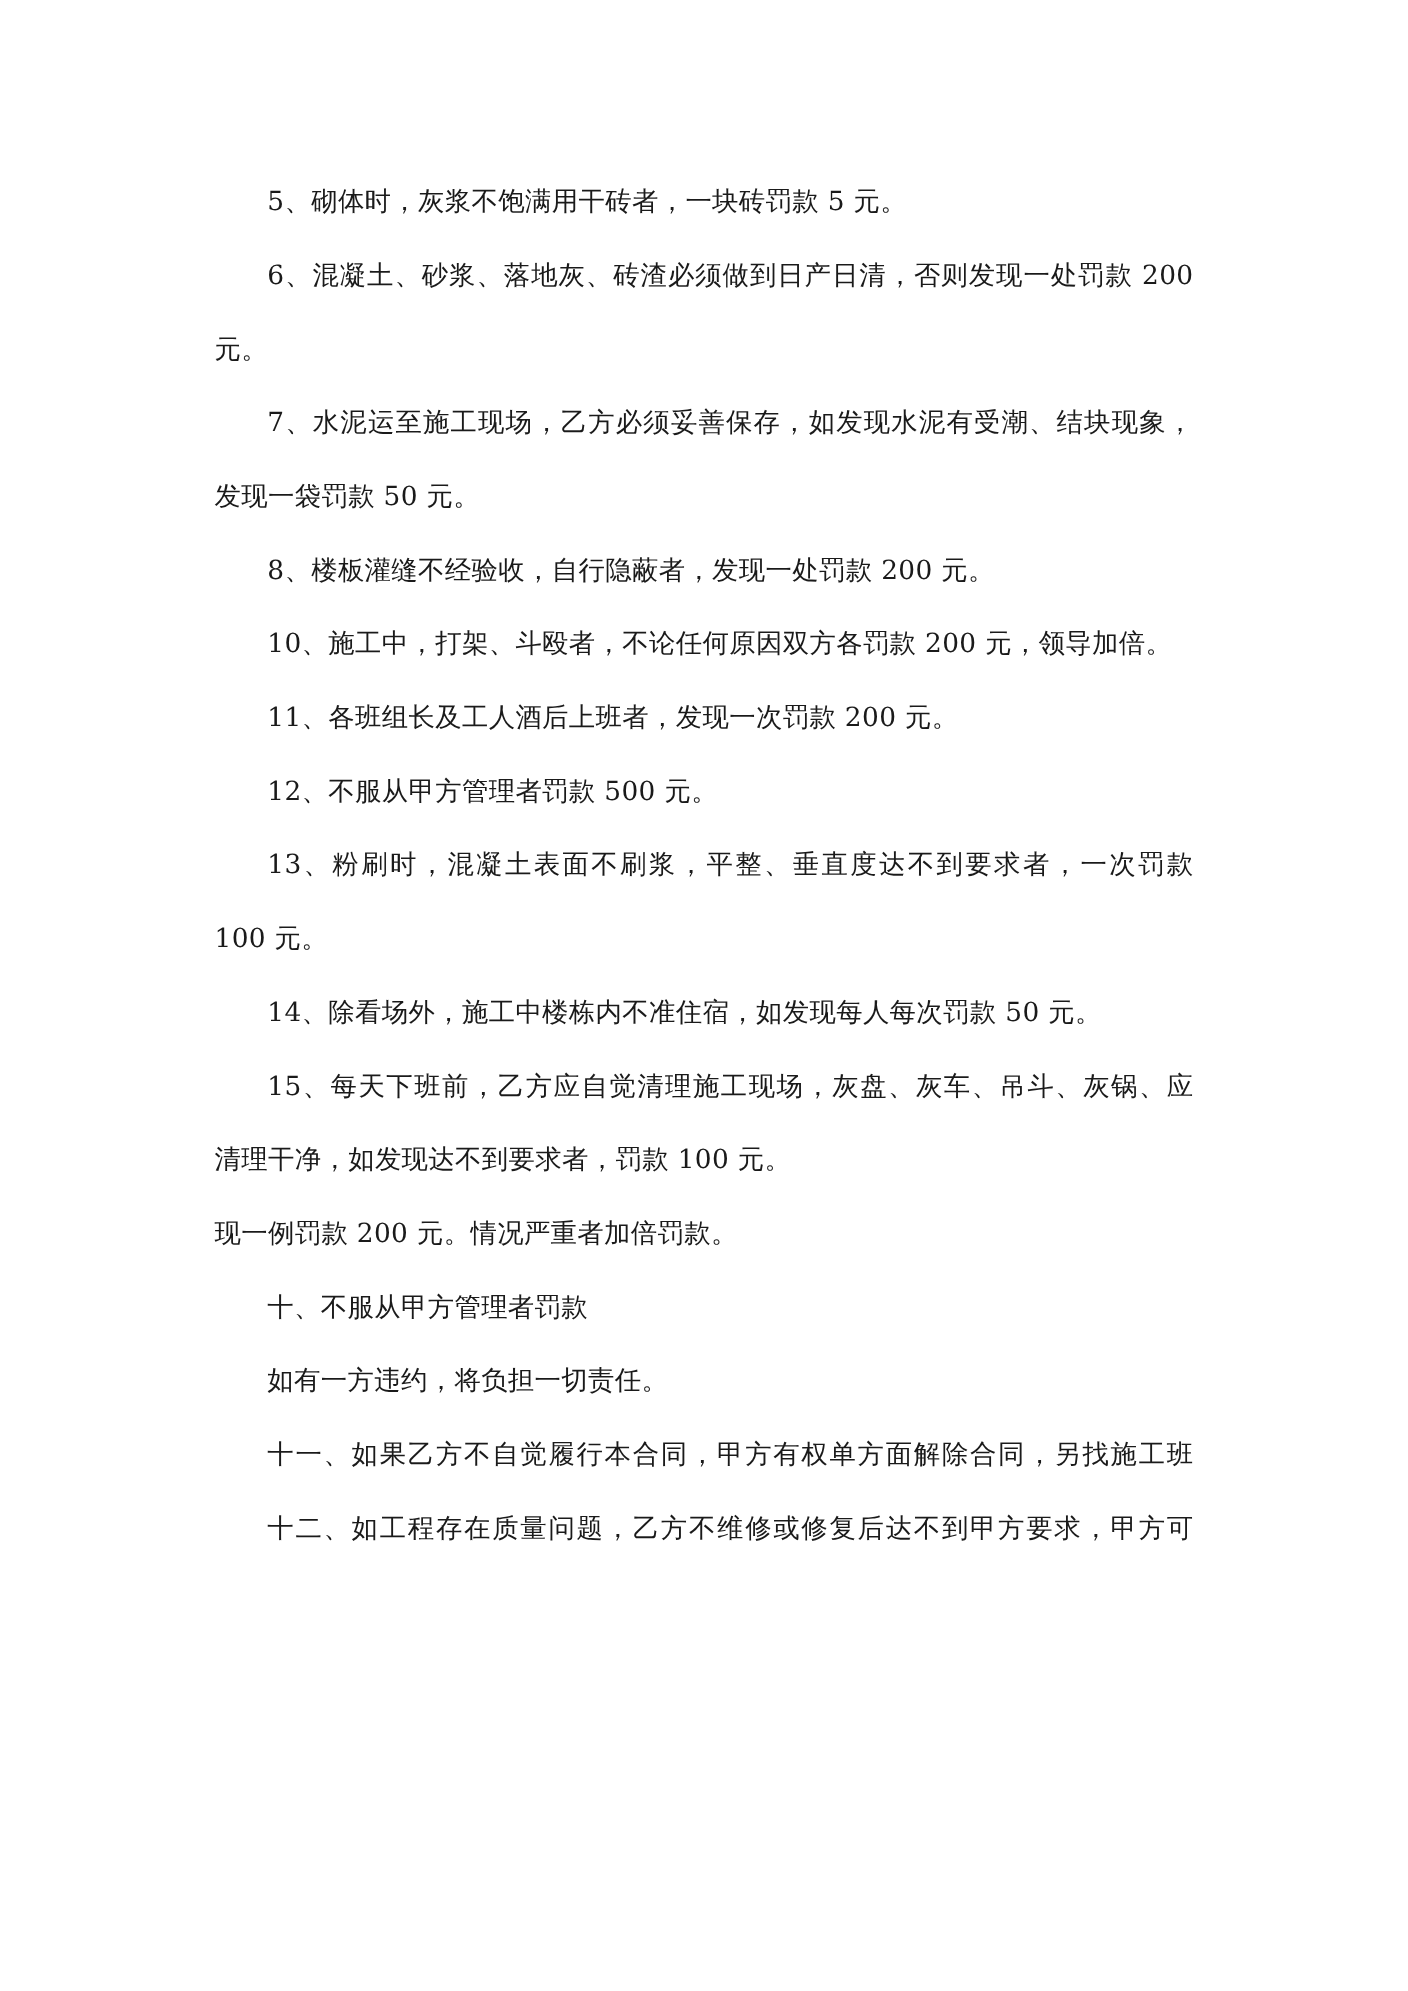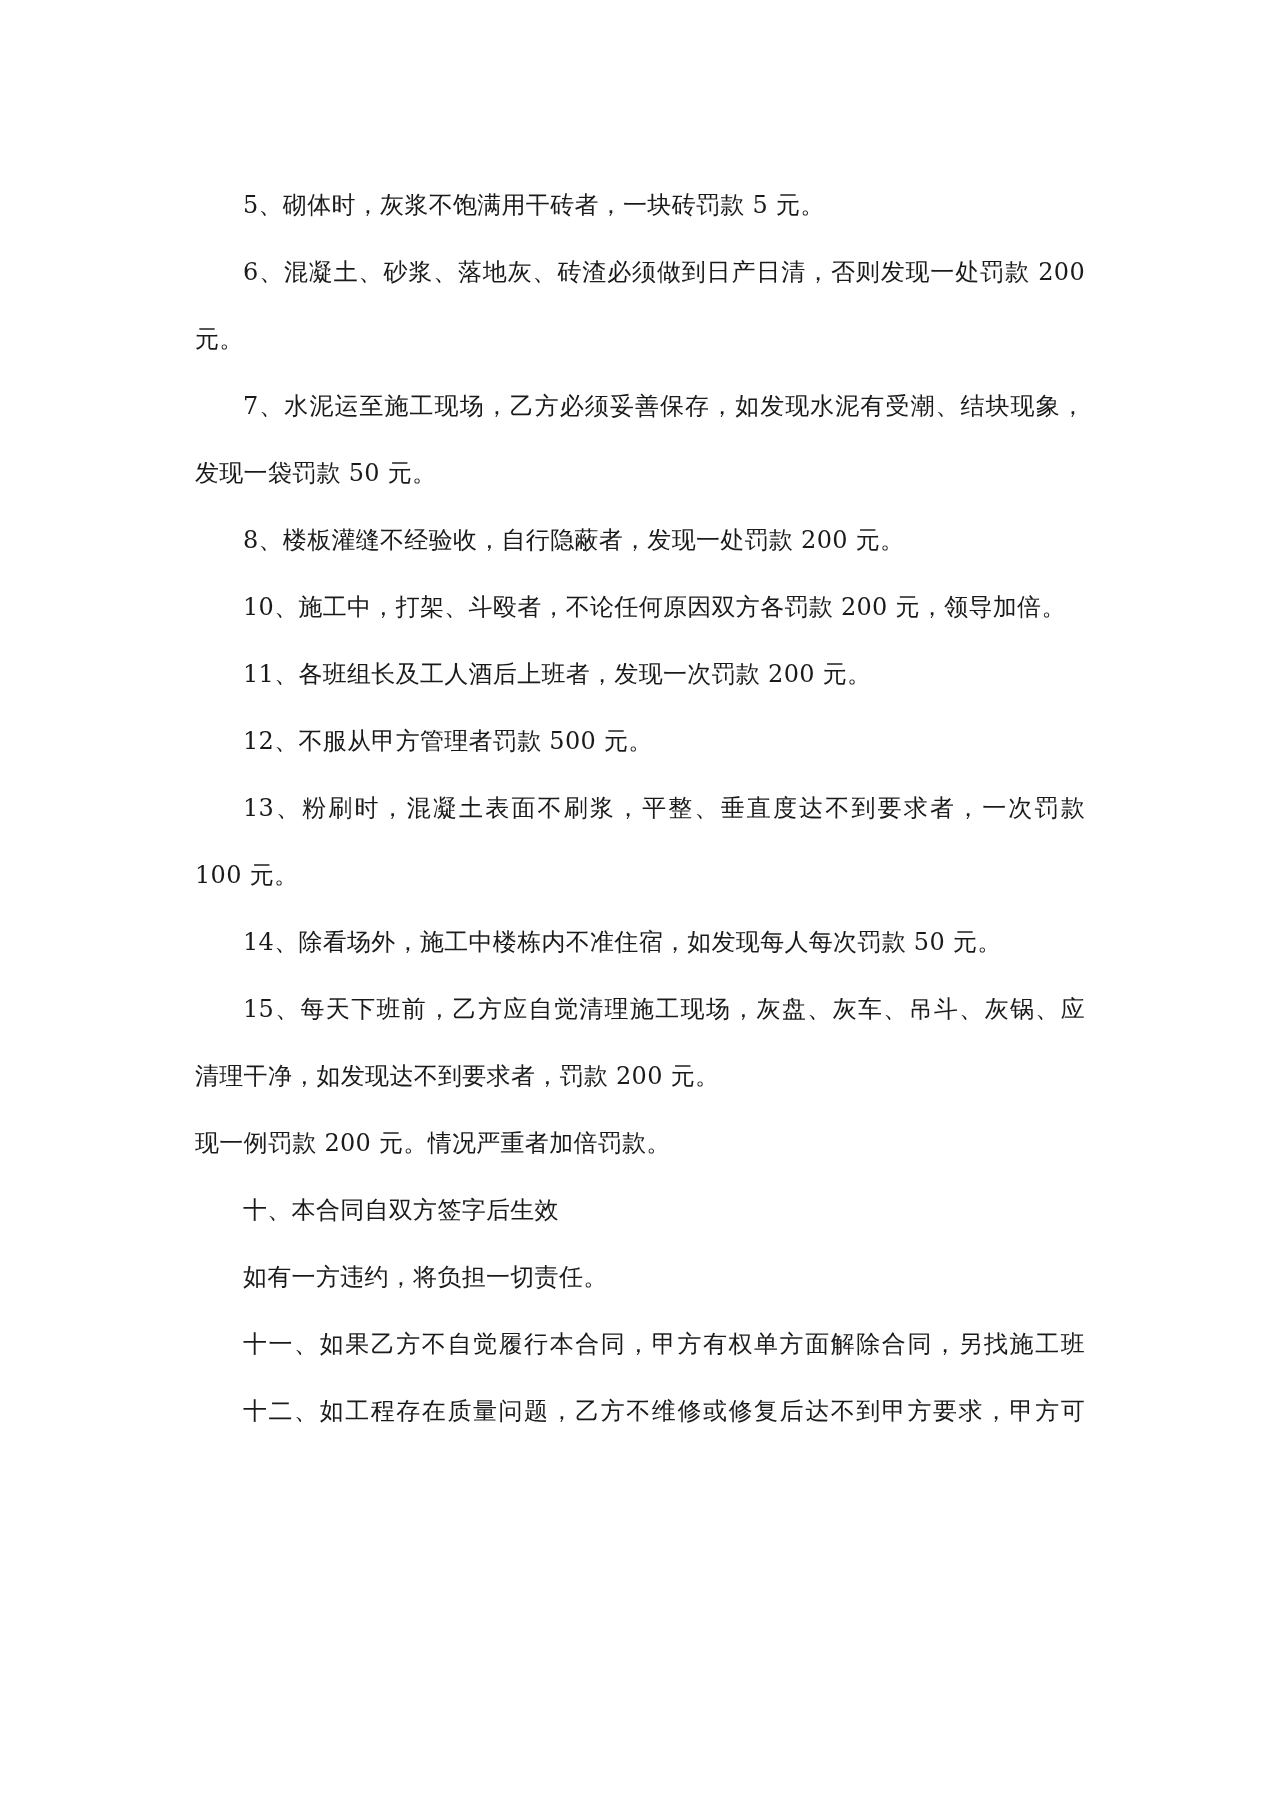--- a/index.html
+++ b/index.html
@@ -11,21 +11,21 @@
     width: 1280px;
     height: 1810px;
     position: relative;
     overflow: hidden;
     font-family: "DejaVu Serif", "Liberation Serif", serif;
     color: #1a1a1a;
   }
   .page {
     position: absolute;
     left: 195px;
-    top: 172px;
+    top: 150px;
     width: 890px;
   }
   .para {
     margin: 0;
     padding: 0;
   }
   .line {
     display: block;
     height: 67px;
     line-height: 67px;
@@ -84,29 +84,29 @@
     <span class="line first justify">13、粉刷时，混凝土表面不刷浆，平整、垂直度达不到要求者，一次罚款</span>
     <span class="line">100 元。</span>
   </div>
 
   <div class="para">
     <span class="line first">14、除看场外，施工中楼栋内不准住宿，如发现每人每次罚款 50 元。</span>
   </div>
 
   <div class="para">
     <span class="line first justify">15、每天下班前，乙方应自觉清理施工现场，灰盘、灰车、吊斗、灰锅、应</span>
-    <span class="line">清理干净，如发现达不到要求者，罚款 200 元。</span>
+    <span class="line">清理干净，如发现达不到要求者，罚款 100 元。</span>
   </div>
 
   <div class="para">
     <span class="line">现一例罚款 200 元。情况严重者加倍罚款。</span>
   </div>
 
   <div class="para">
-    <span class="line first">十、本合同自双方签字后生效</span>
+    <span class="line first">十、不服从甲方管理者罚款</span>
   </div>
 
   <div class="para">
     <span class="line first">如有一方违约，将负担一切责任。</span>
   </div>
 
   <div class="para">
     <span class="line first justify">十一、如果乙方不自觉履行本合同，甲方有权单方面解除合同，另找施工班</span>
   </div>
 

